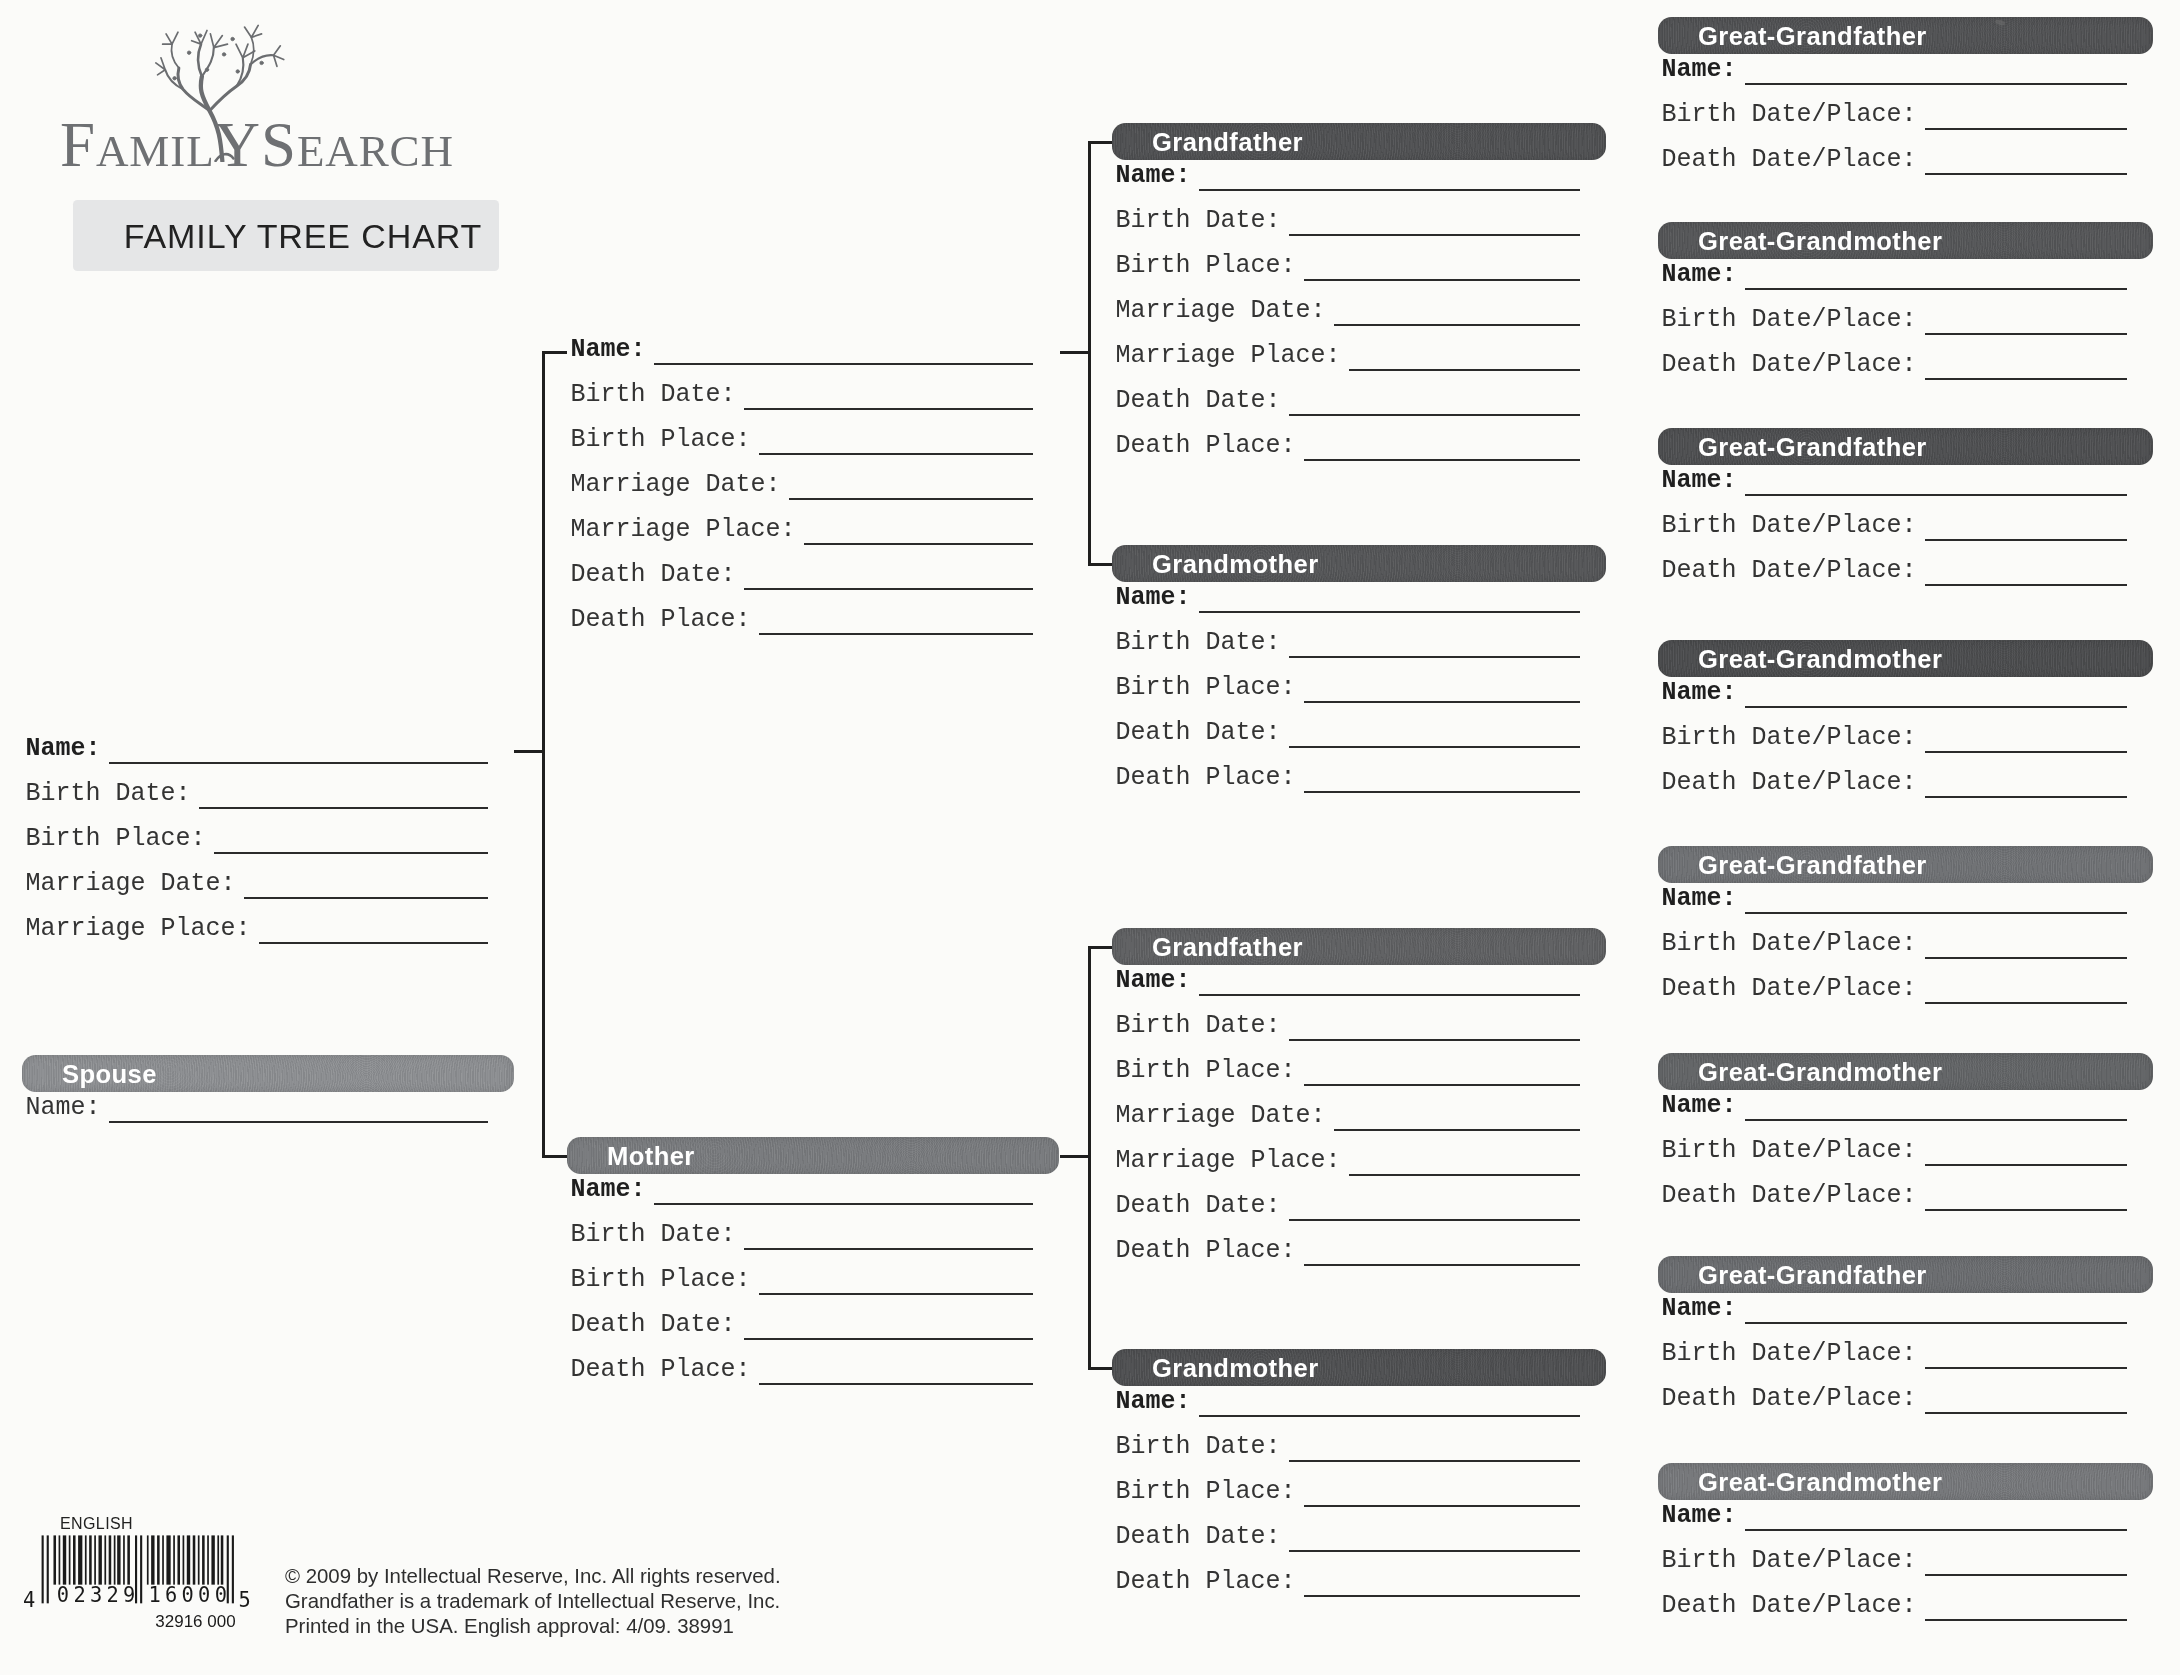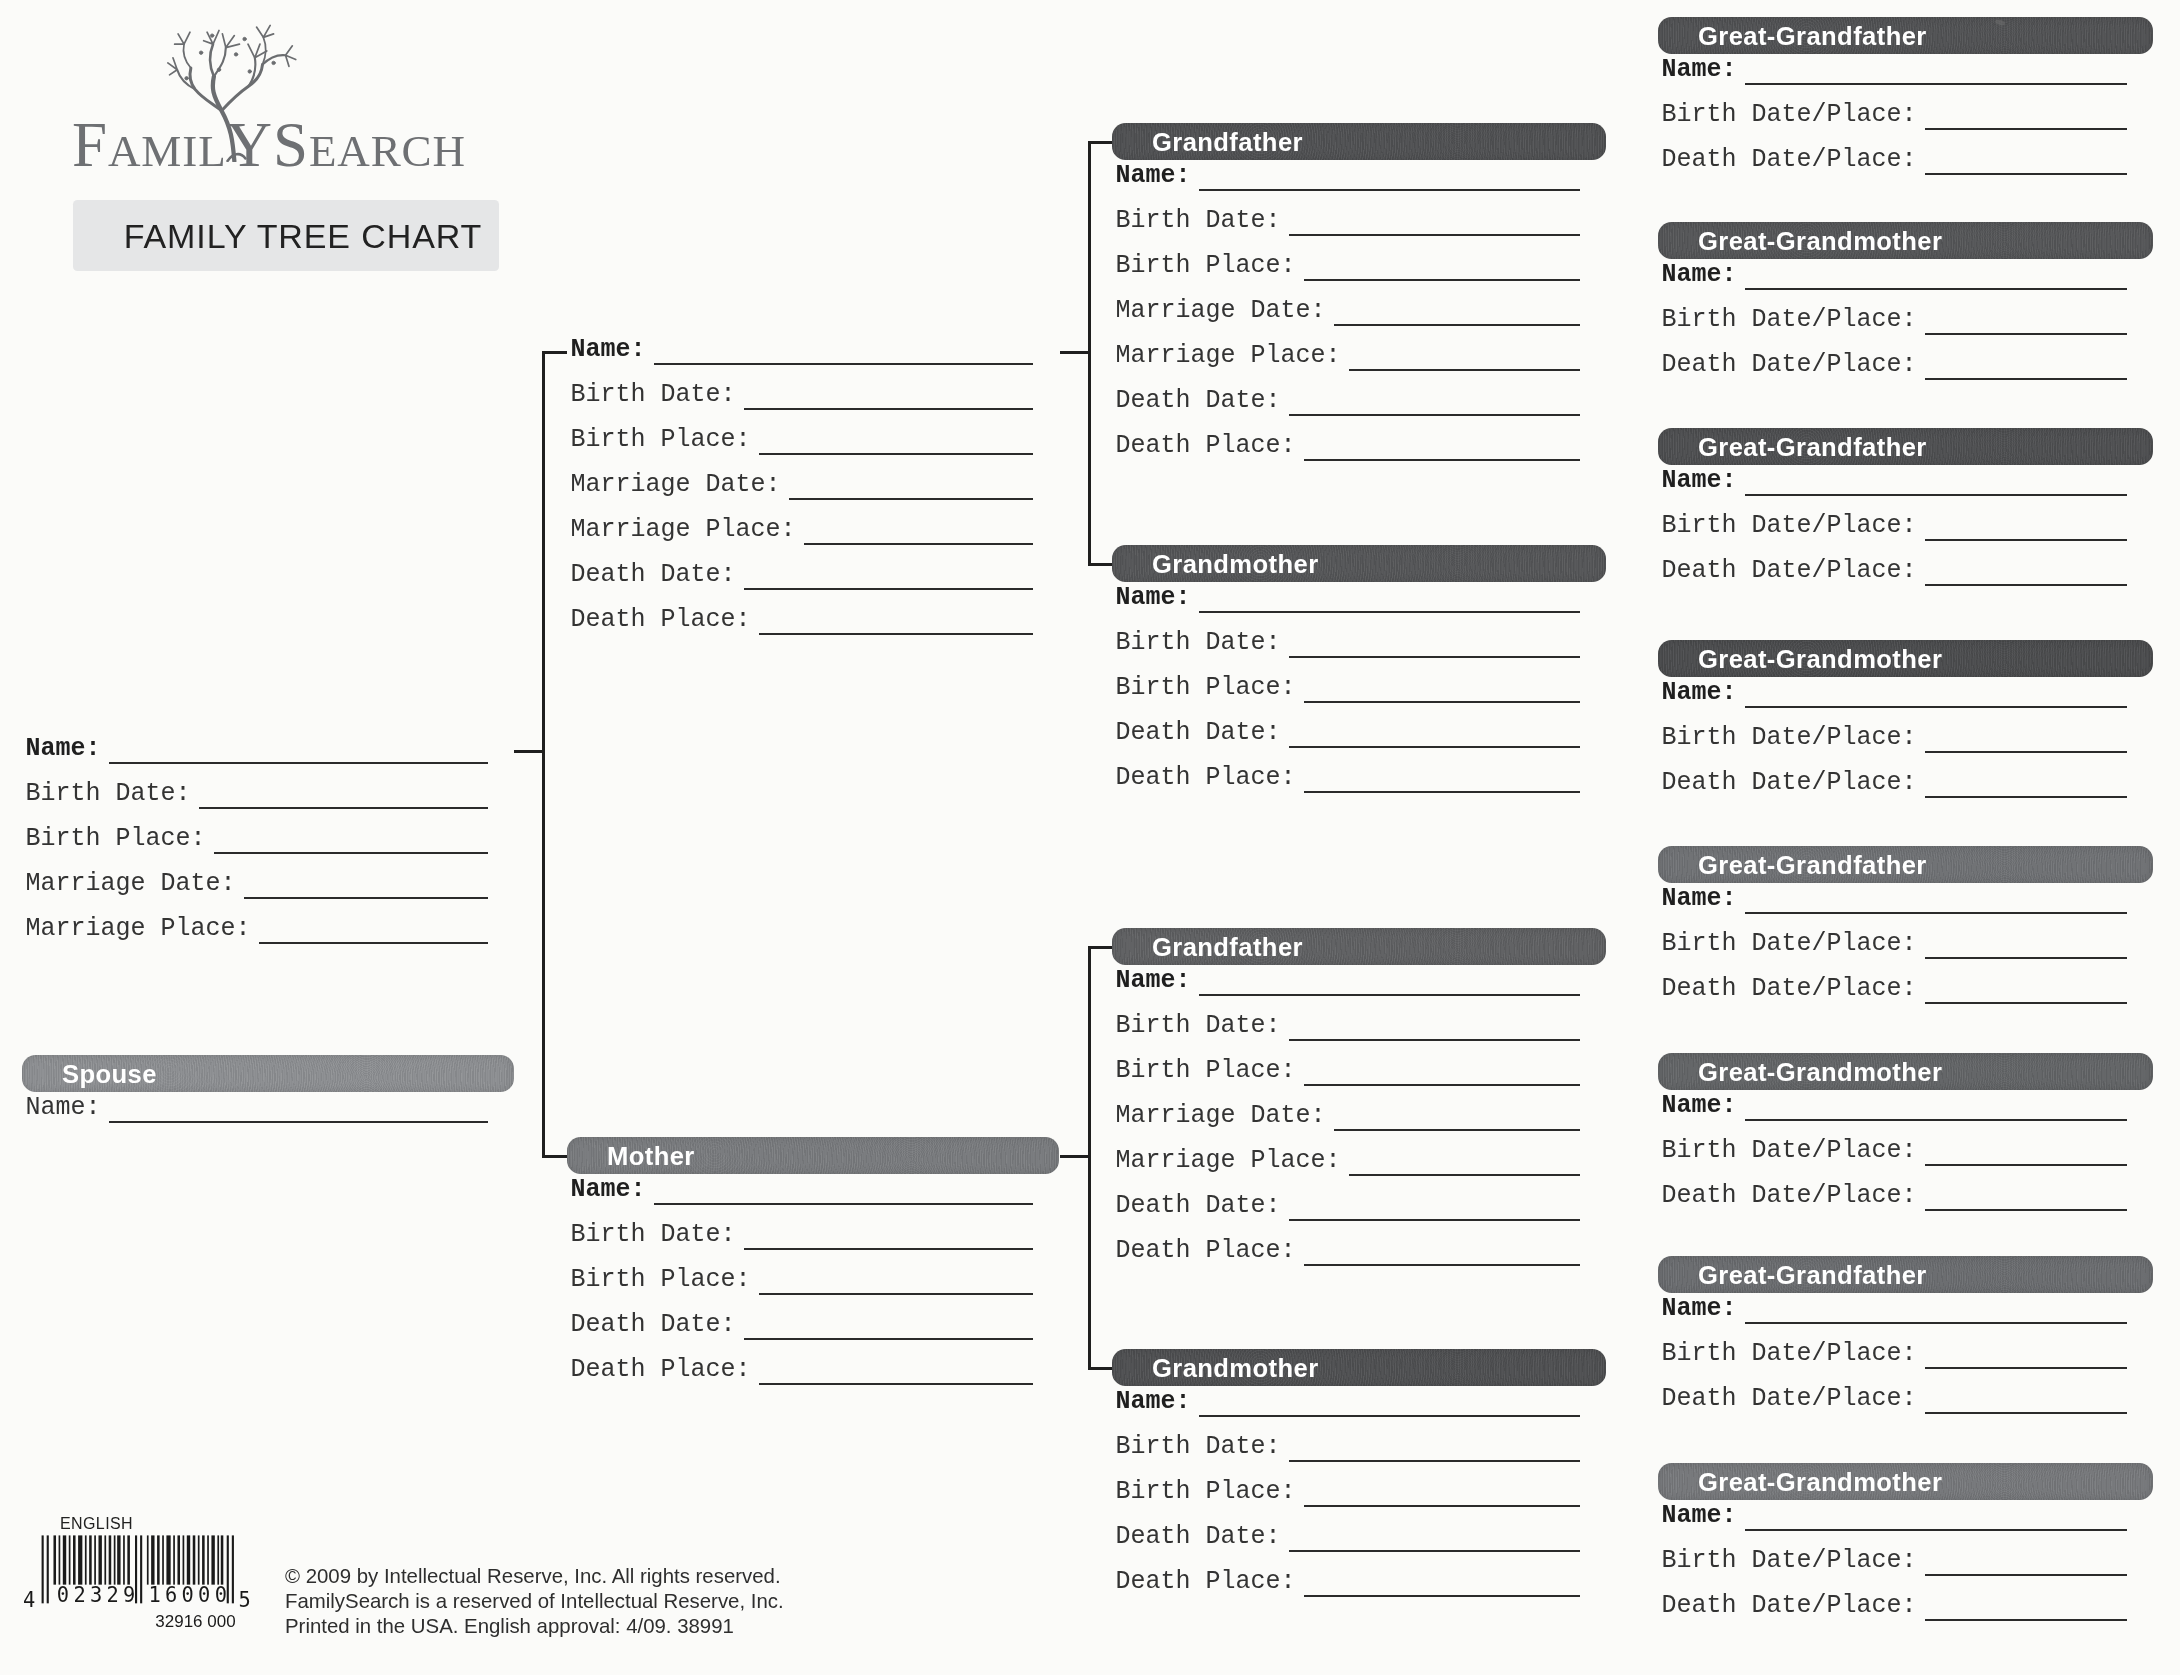--- a/index.html
+++ b/index.html
@@ -4,21 +4,21 @@
 <style>
   html,body{margin:0;padding:0;}
   body{
     width:2181px;height:1675px;position:relative;overflow:hidden;
     background:#fbfbf9;
     font-family:"Liberation Sans",sans-serif;
   }
   .page{position:absolute;inset:0;}
 
   
-  .logo{position:absolute;left:72px;top:15.3px;width:409px;height:162px;}
+  .logo{position:absolute;left:60px;top:15.3px;width:409px;height:162px;}
   .logo-text{
     position:absolute;left:0;bottom:0;line-height:1;letter-spacing:0.9px;
     color:#6e7073;font-family:"Liberation Serif",serif;white-space:nowrap;
   }
   .logo-text .big{font-size:63px;}
   .logo-text .small{font-size:45px;}
   .logo-tree{position:absolute;left:89px;top:0;}
 
   
   .chart-title{
@@ -630,19 +630,19 @@
     </g>
     <text class="bc-side" x="4" y="88">4</text>
     <text class="bc-digits" x="44" y="82">02329</text>
     <text class="bc-digits" x="152" y="82">16000</text>
     <text class="bc-side" x="258" y="88">5</text>
     <text class="bc-sub" x="160" y="112">32916 000</text>
   </svg>
 
   <div class="copyright">
     <div>© 2009 by Intellectual Reserve, Inc. All rights reserved.</div>
-    <div>FamilySearch is a reserved of Intellectual Reserve, Inc.</div>
+    <div>Grandfather is a trademark of Intellectual Reserve, Inc.</div>
     <div>Printed in the USA. English approval: 4/09. 38991</div>
   </div>
 
   <div class="speck"></div>
 </div>
 
 
 </body></html>

